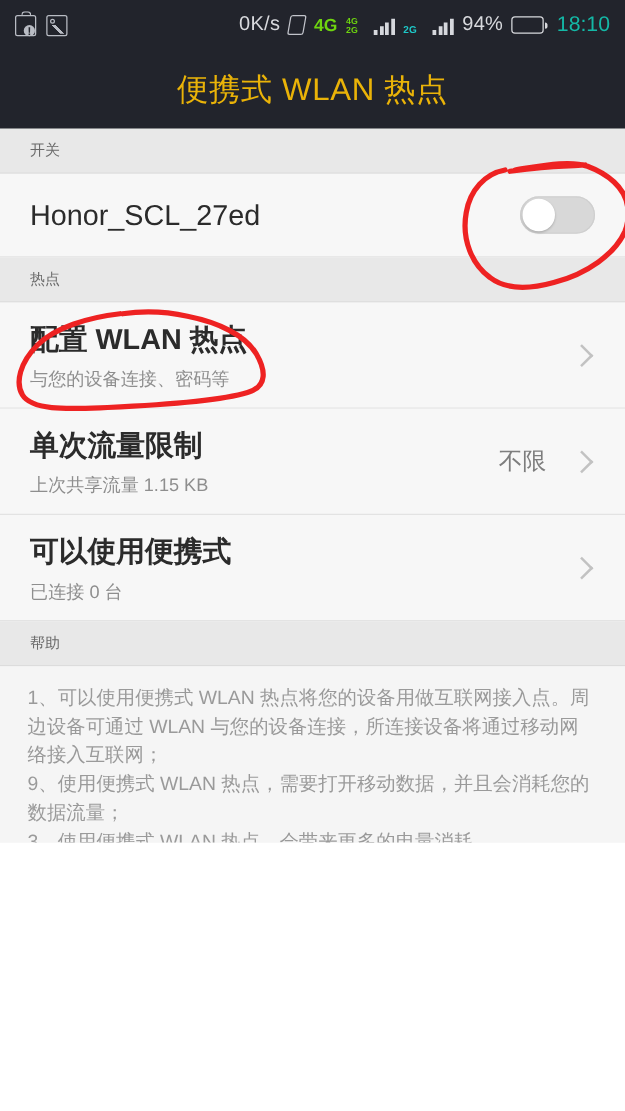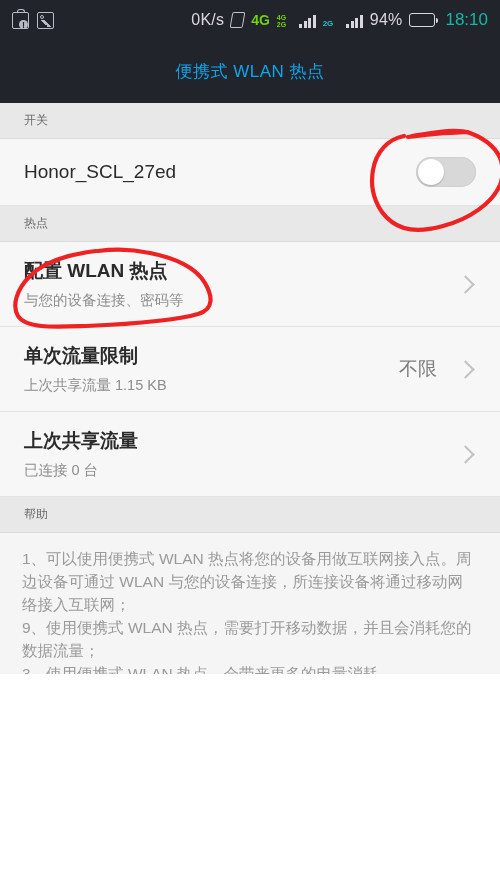--- a/index.html
+++ b/index.html
@@ -146,22 +146,22 @@
 
   
   .titlebar {
     height: 63px;
     background: #22242c;
     display: flex;
     align-items: center;
     justify-content: center;
   }
   .titlebar .title {
-    color: #0ea5e9;
-    font-size: 17px;
+    color: #eab308;
+    font-size: 25px;
     letter-spacing: 0.5px;
   }
 
   
   .content {
     background: #f5f5f5;
     height: 757px;
     overflow: hidden;
     position: relative;
   }
@@ -184,21 +184,21 @@
     box-sizing: border-box;
     display: flex;
     align-items: center;
     border-bottom: 1px solid #e3e3e3;
     position: relative;
   }
   .row.single { height: 67px; }
   .row.double { height: 85px; }
   .row-texts { flex: 1; display: flex; flex-direction: column; justify-content: center; }
   .row-title {
-    font-size: 19px;
+    font-size: 23px;
     color: #2b2b2b;
   }
   .row-title.bold { font-weight: bold; }
   .row-sub {
     font-size: 14.5px;
     color: #8e8e8e;
     margin-top: 7px;
   }
   .row-value {
     font-size: 19px;
@@ -387,21 +387,21 @@
       <div class="row-texts">
         <div class="row-title bold">单次流量限制</div>
         <div class="row-sub">上次共享流量 1.15 KB</div>
       </div>
       <div class="row-value">不限</div>
       <div class="chev"></div>
     </div>
 
     <div class="row double">
       <div class="row-texts">
-        <div class="row-title bold">上次共享流量</div>
+        <div class="row-title bold">可以使用便携式</div>
         <div class="row-sub">已连接 0 台</div>
       </div>
       <div class="chev"></div>
     </div>
 
     <div class="section-header">
       <span>帮助</span>
     </div>
 
     <div class="help-body">

